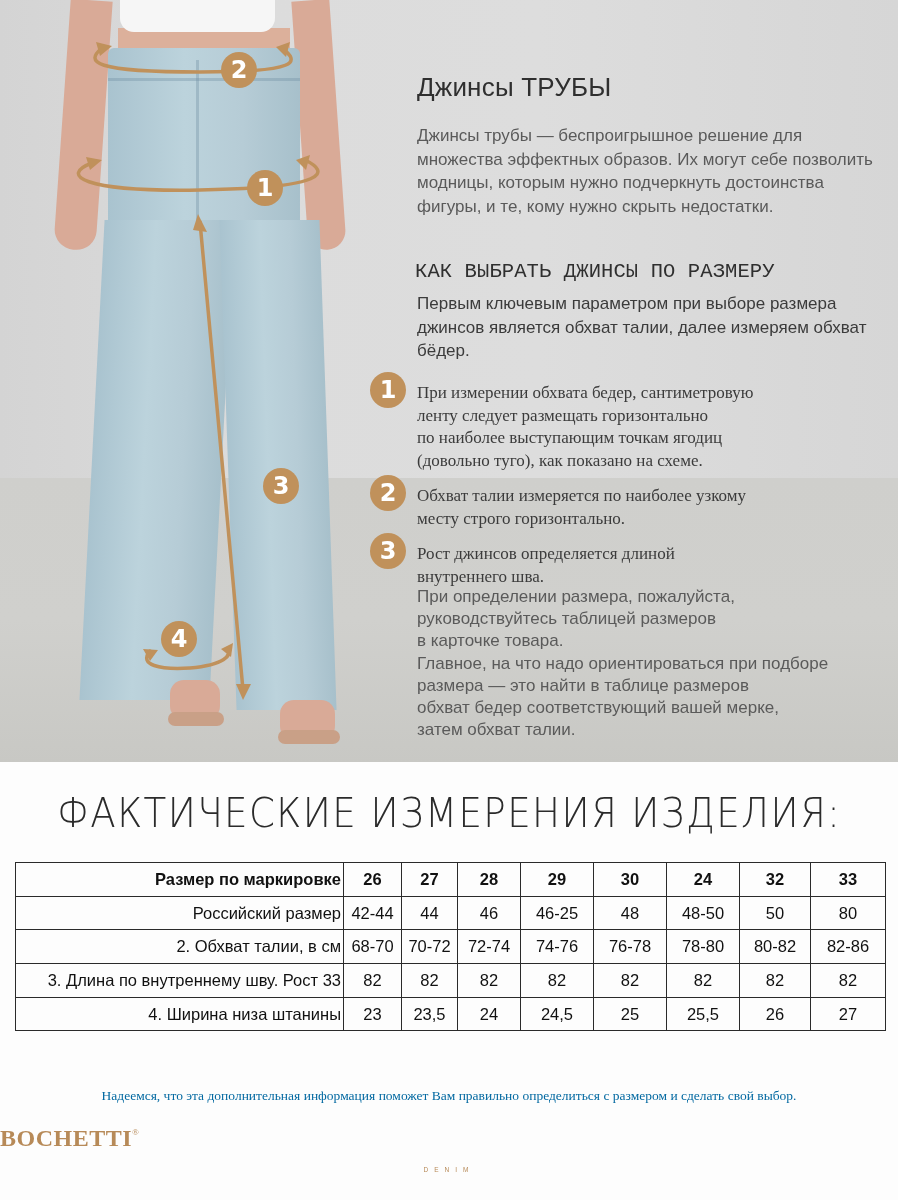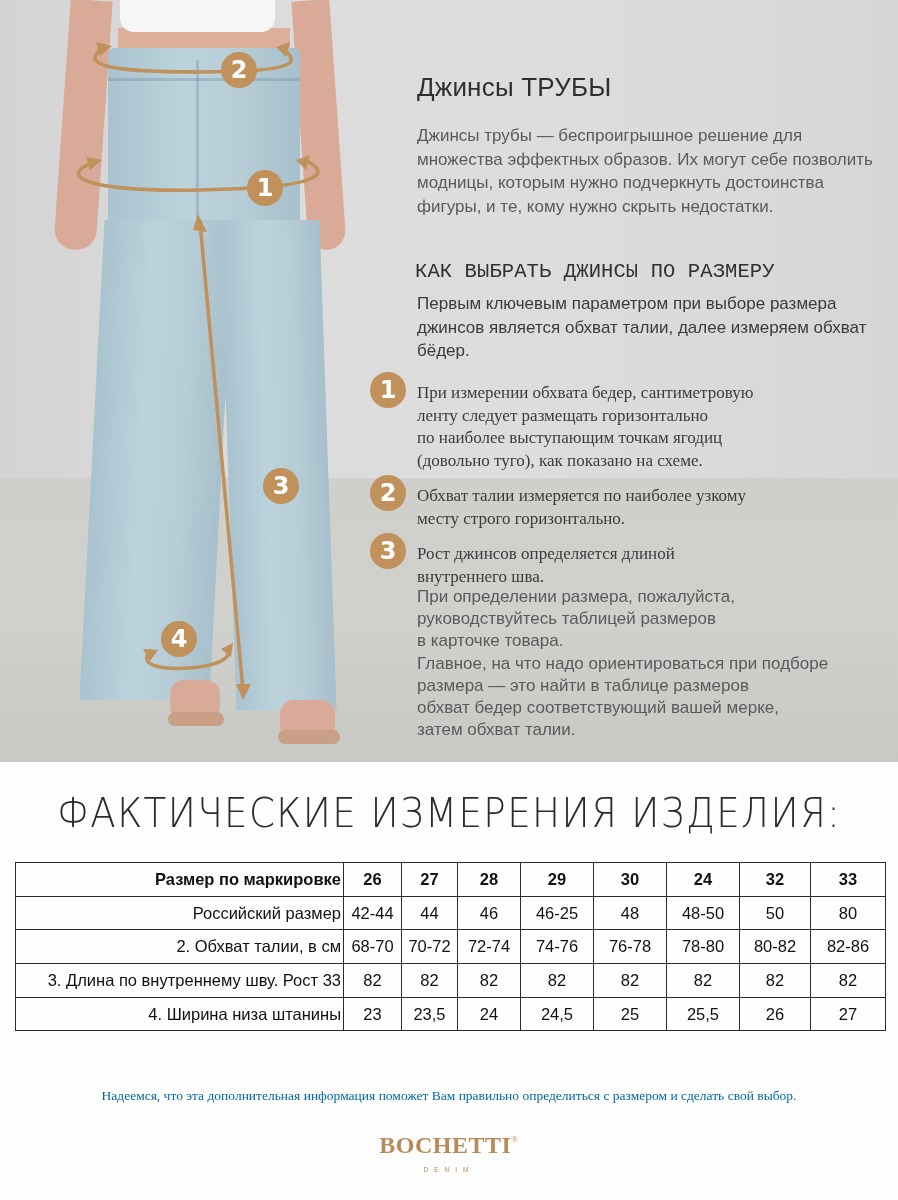--- a/index.html
+++ b/index.html
@@ -48,22 +48,22 @@
     transform: scaleX(0.93); }
 
   table.sizes { position: absolute; left: 15px; top: 862px; border-collapse: collapse;
     font-family: "Liberation Sans", sans-serif; font-size: 16.5px; color: #111; }
   table.sizes td { border: 1.5px solid #2a2a2a; height: 33.7px; text-align: center; padding: 0 2px; white-space: nowrap; }
   table.sizes td.lbl { text-align: right; padding-left: 6px; }
   table.sizes tr.head td { font-weight: bold; }
 
   .footer-note { position: absolute; left: 0; top: 1088px; width: 898px; text-align: center;
     font-family: Liberation Serif, serif; font-size: 13.5px; color: #0369a1; }
-  .brand { position: absolute; left: 0; top: 1125px; width: 898px; text-align: center;
-    font-family: "Liberation Serif", serif; font-weight: bold; font-size: 24px; color: #b78a58; letter-spacing: 0.5px; margin-top: 7px; }
+  .brand { position: absolute; left: 0; top: 1125px; width: 898px; 
+    font-family: "Liberation Serif", serif; font-weight: bold; font-size: 24px; color: #b78a58; letter-spacing: 0.5px; }
   .brand sup { font-size: 9px; font-weight: normal; vertical-align: top; position: relative; top: 2px; }
   .brand-sub { position: absolute; left: 0; top: 1166px; width: 898px; text-align: center;
     font-family: "Liberation Sans", sans-serif; font-size: 6.5px; letter-spacing: 6px; color: #b78a58; }
 </style>
 </head>
 <body>
 
 <div class="hero">
   <div class="wall"></div>
   <div class="floor-line"></div>

